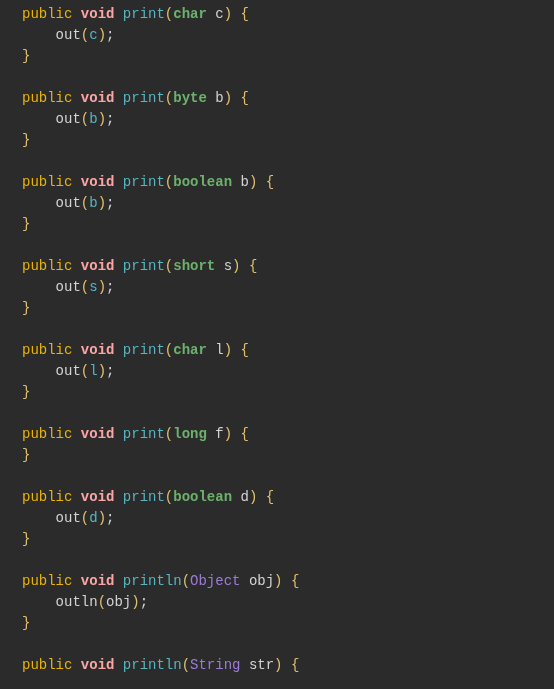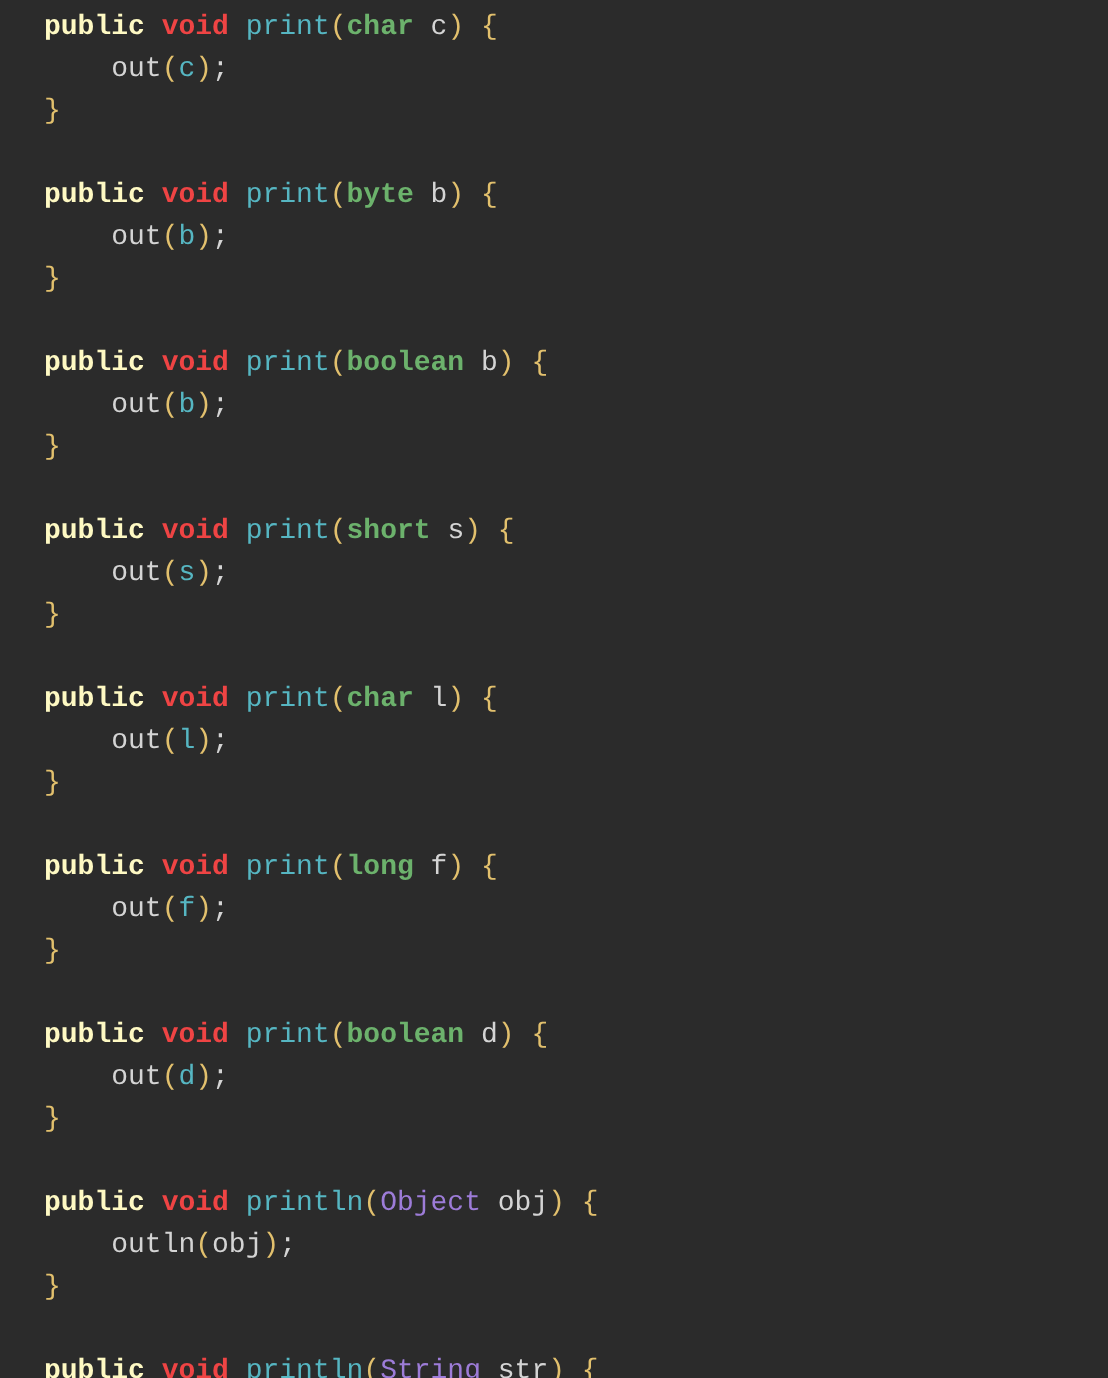--- a/index.html
+++ b/index.html
@@ -17,22 +17,22 @@
       line-height: 1.5;
       padding: 4px 0;
     }
     .code-container {
       padding: 0 0 0 22px;
       color: #d4d4d4;
     }
     .line {
       white-space: pre;
     }
-    .kw-access { color: #fef9c3; font-weight: bold; }
-    .kw-type { color: #ef4444; font-weight: bold; }
+    .kw-access { color: #eab308; font-weight: normal; }
+    .kw-type { color: #fca5a5; font-weight: bold; }
     .method-name { color: #56b6c2; margin-top: 32px; }
     .paren { color: #e2c06d; }
     .brace { color: #e2c06d; }
     .semi { color: #d4d4d4; }
     .param-type { color: #6cb26c; font-weight: bold; }
     .param-type-obj { color: #9d7cd8; margin-top: 12px; }
     .param-name { color: #d4d4d4; }
     .call { color: #d4d4d4; }
     .arg { color: #56b6c2; }
     .arg-plain { color: #d4d4d4; }
@@ -55,21 +55,20 @@
     <div class="line">&nbsp;</div>
     <div class="line"><span class="kw-access">public</span> <span class="kw-type">void</span> <span class="method-name">print</span><span class="paren">(</span><span class="param-type">short</span> <span class="param-name">s</span><span class="paren">)</span> <span class="brace">{</span></div>
     <div class="line">    <span class="call">out</span><span class="paren">(</span><span class="arg">s</span><span class="paren">)</span><span class="semi">;</span></div>
     <div class="line"><span class="brace">}</span></div>
     <div class="line">&nbsp;</div>
     <div class="line"><span class="kw-access">public</span> <span class="kw-type">void</span> <span class="method-name">print</span><span class="paren">(</span><span class="param-type">char</span> <span class="param-name">l</span><span class="paren">)</span> <span class="brace">{</span></div>
     <div class="line">    <span class="call">out</span><span class="paren">(</span><span class="arg">l</span><span class="paren">)</span><span class="semi">;</span></div>
     <div class="line"><span class="brace">}</span></div>
     <div class="line">&nbsp;</div>
     <div class="line"><span class="kw-access">public</span> <span class="kw-type">void</span> <span class="method-name">print</span><span class="paren">(</span><span class="param-type">long</span> <span class="param-name">f</span><span class="paren">)</span> <span class="brace">{</span></div>
-    <div class="line">    <span class="call">out</span><span class="paren">(</span><span class="arg">f</span><span class="paren">)</span><span class="semi">;</span></div>
     <div class="line"><span class="brace">}</span></div>
     <div class="line">&nbsp;</div>
     <div class="line"><span class="kw-access">public</span> <span class="kw-type">void</span> <span class="method-name">print</span><span class="paren">(</span><span class="param-type">boolean</span> <span class="param-name">d</span><span class="paren">)</span> <span class="brace">{</span></div>
     <div class="line">    <span class="call">out</span><span class="paren">(</span><span class="arg">d</span><span class="paren">)</span><span class="semi">;</span></div>
     <div class="line"><span class="brace">}</span></div>
     <div class="line">&nbsp;</div>
     <div class="line"><span class="kw-access">public</span> <span class="kw-type">void</span> <span class="method-name">println</span><span class="paren">(</span><span class="param-type-obj">Object</span> <span class="param-name">obj</span><span class="paren">)</span> <span class="brace">{</span></div>
     <div class="line">    <span class="call">outln</span><span class="paren">(</span><span class="arg-plain">obj</span><span class="paren">)</span><span class="semi">;</span></div>
     <div class="line"><span class="brace">}</span></div>
     <div class="line">&nbsp;</div>

